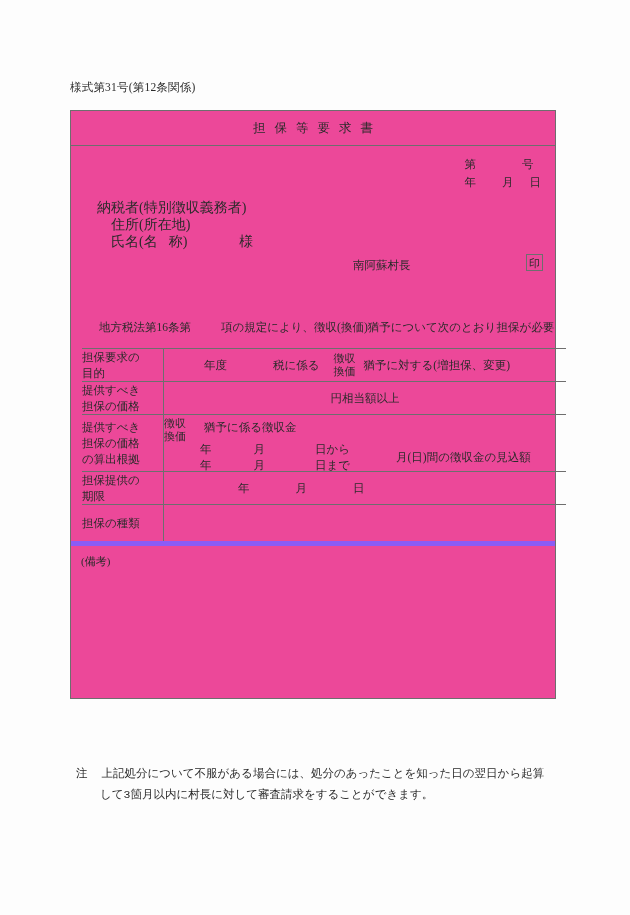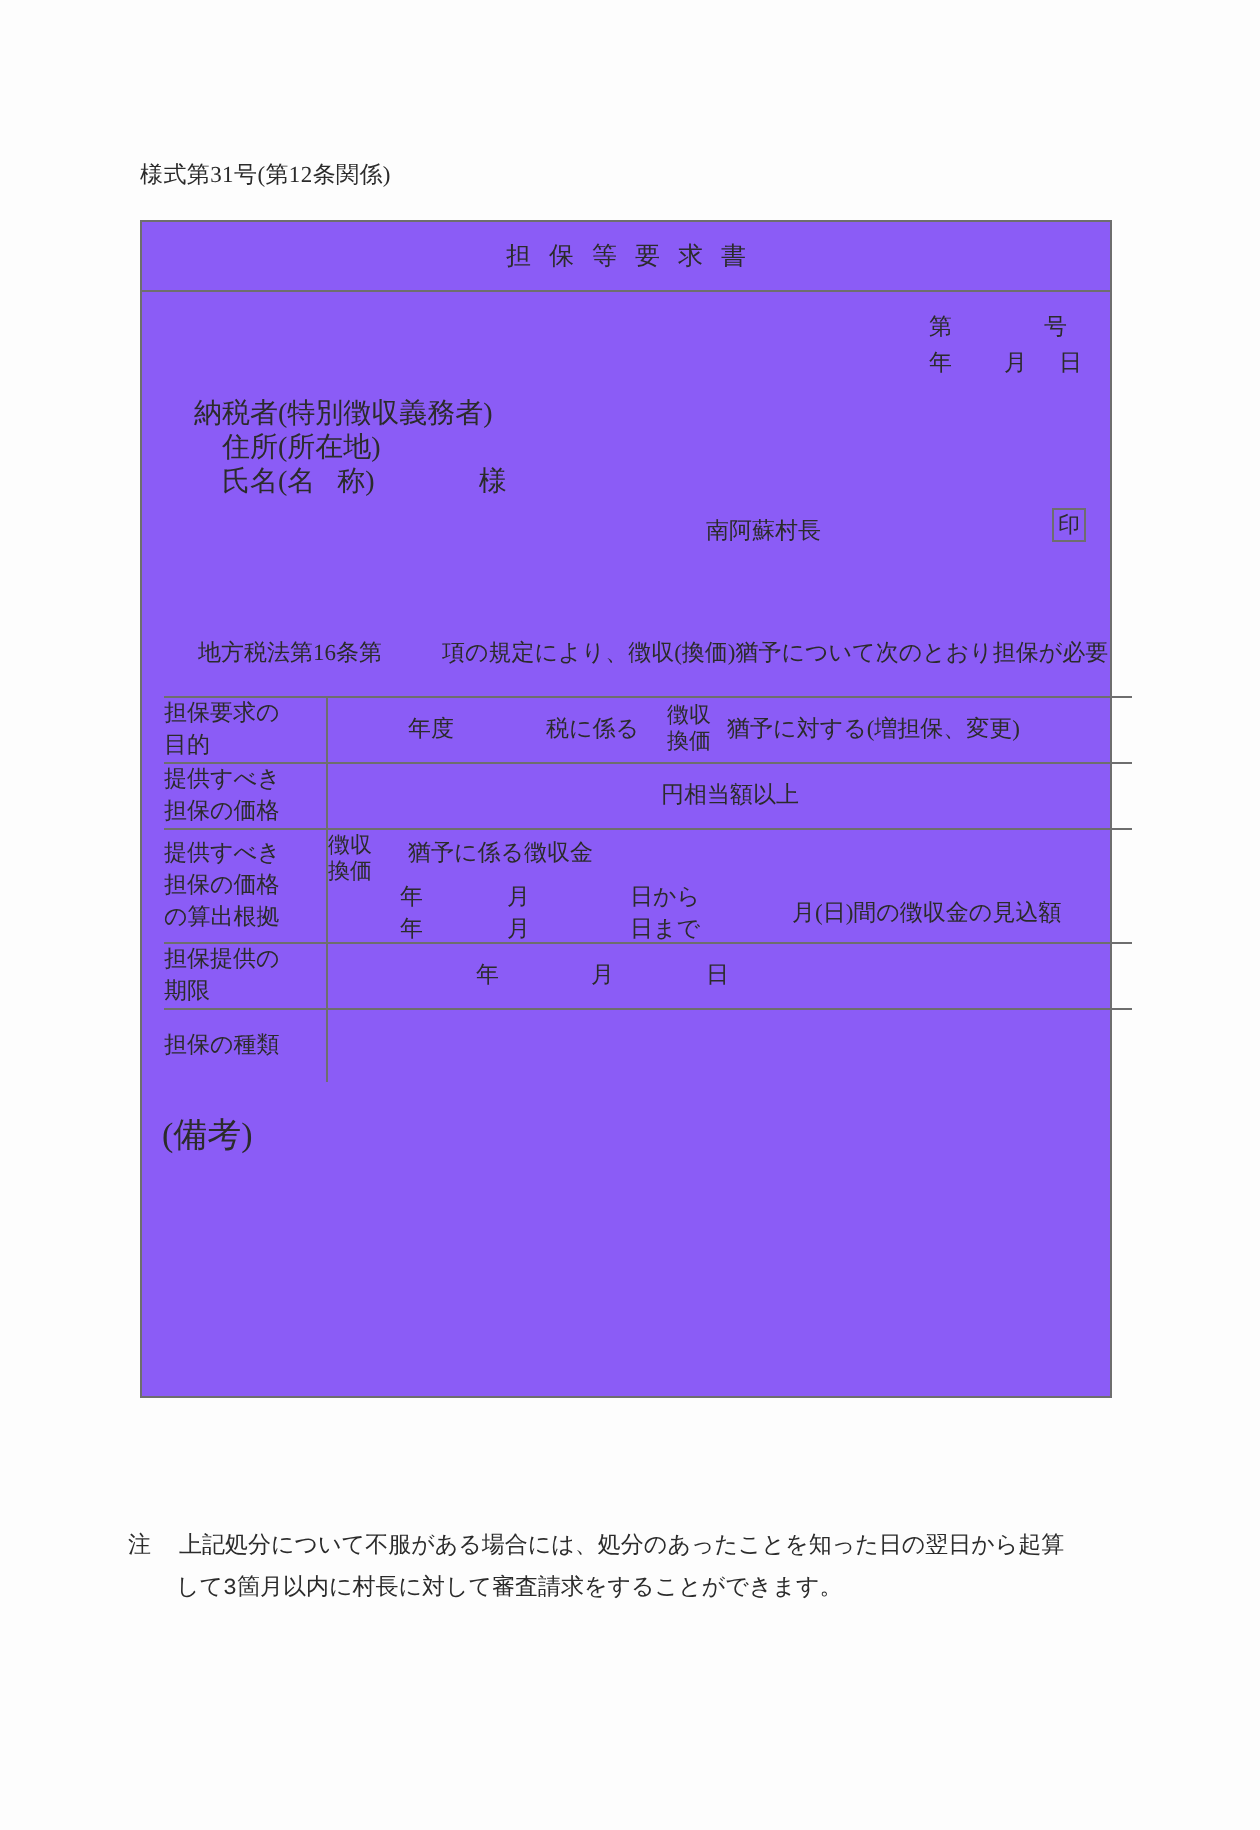--- a/index.html
+++ b/index.html
@@ -35,21 +35,21 @@
   }
 
   
   .frame {
     position: absolute;
     left: 70px;
     top: 110px;
     width: 486px;
     border: 1px solid #6e6e6e;
     box-sizing: border-box;
-    background: #8b5cf6;
+    background: #ec4899;
   }
 
   
   .title-band {
     border-bottom: 1px solid #6e6e6e;
     height: 34px;
     display: flex;
     align-items: center;
     justify-content: center;
   }
@@ -179,31 +179,31 @@
   .d-gap2 { display: inline-block; width: 50px; }
   .r3-mikomi { position: absolute; left: 232px; top: 34px; white-space: nowrap; }
 
   .r5-dates { margin-left: 74px; }
   .r5-gap { display: inline-block; width: 46px; }
 
   .blank-cell { height: 36px; }
 
   
   .remarks {
-    border-top: 7px solid #8b5cf6;
+    border-top: 5px solid #8b5cf6;
     height: 157px;
     padding: 8px 10px;
-    font-size: 17px;
+    font-size: 11px;
     box-sizing: border-box;
   }
 
   
   .footnote {
     position: absolute;
-    left: 64px;
+    left: 76px;
     top: 763px;
     width: 500px;
     font-size: 11.5px;
     line-height: 21px;
   }
   .footnote .fl1 { white-space: nowrap; }
   .footnote .fl2 { padding-left: 24px; white-space: nowrap; font-family: Liberation Mono, monospace; }
   .note-gap { display: inline-block; width: 14px; }
 </style>
 </head>

